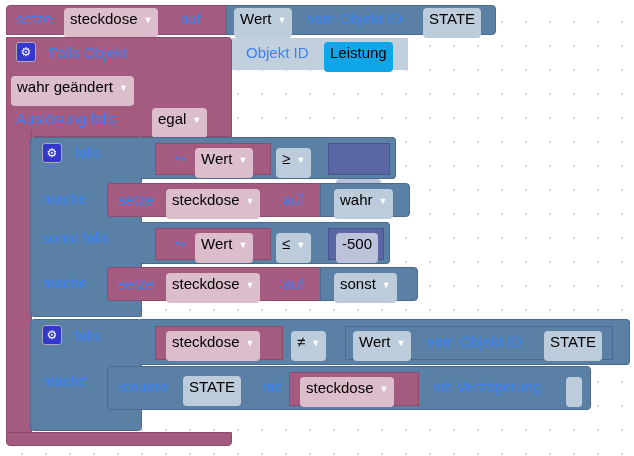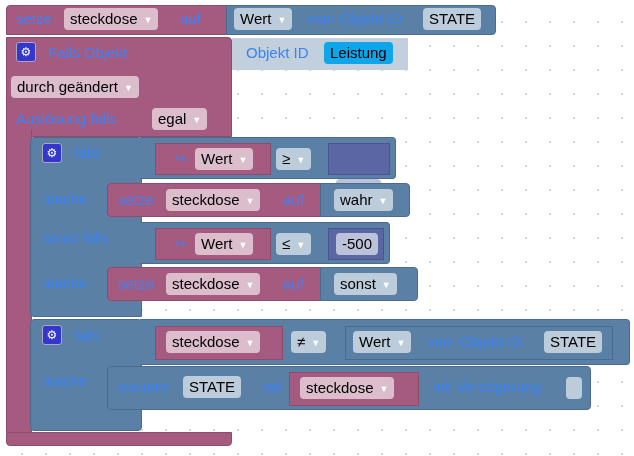--- a/index.html
+++ b/index.html
@@ -6,21 +6,21 @@
   body{width:634px;height:456px;position:relative;overflow:hidden;background:#fff;
     background-image:radial-gradient(circle,#d6d6d6 1px,transparent 1.3px);
     background-size:24px 24px;background-position:10px 10px;
     font-family:"Liberation Sans",sans-serif;font-size:15px;}
   .blk{position:absolute;box-sizing:border-box;}
   .pink{background:#a55b80;border:1px solid #8d4c6c;}
   .blue{background:#5b80a5;border:1px solid #4a6b8c;}
   .lightblue{background:#c2d0de;}
   .purple{background:#5b67a5;border:1px solid #4a5590;}
   .t{position:absolute;color:#3b82f6;white-space:nowrap;line-height:20px;}
-  .fld{position:absolute;height:22px;line-height:22px;border-radius:4px;padding:0 6px;color:#000;white-space:nowrap;box-sizing:border-box;}
+  .fld{position:absolute;height:30px;line-height:22px;border-radius:4px;padding:0 6px;color:#000;white-space:nowrap;box-sizing:border-box;}
   .fpink{background:#dcbdcc;}
   .fblue{background:#bdccdb;}
   .fwhite{background:#0ea5e9;}
   .fpurp{background:#bdc2db;}
   .arrow{color:#fff;font-size:9px;margin-left:6px;vertical-align:middle;}
   .gear{position:absolute;width:18px;height:18px;background:#3337cc;border:1px solid #aab;border-radius:3px;color:#fff;font-size:12px;text-align:center;line-height:18px;}
 </style>
 </head>
 <body>
 
@@ -34,21 +34,21 @@
 <div class="fld fblue" style="left:423px;top:8px;">STATE</div>
 
 <div class="blk pink" style="left:6px;top:37px;width:226px;height:100px;border-radius:0 4px 0 0;"></div>
 <div class="blk pink" style="left:6px;top:130px;width:26px;height:302px;border-top:none;border-bottom:none;"></div>
 <div class="blk pink" style="left:6px;top:432px;width:226px;height:14px;border-radius:0 0 4px 4px;"></div>
 <div class="gear" style="left:16px;top:42px;">⚙</div>
 <span class="t" style="left:48px;top:43px;">Falls Objekt</span>
 <div class="blk lightblue" style="left:232px;top:38px;width:176px;height:32px;"></div>
 <span class="t" style="left:246px;top:43px;">Objekt ID</span>
 <div class="fld fwhite" style="left:324px;top:42px;">Leistung</div>
-<div class="fld fpink" style="left:11px;top:76px;"><span>durch geändert</span><span class="arrow">▼</span></div>
+<div class="fld fpink" style="left:11px;top:76px;"><span>wahr geändert</span><span class="arrow">▼</span></div>
 <span class="t" style="left:16px;top:109px;">Auslösung falls</span>
 <div class="fld fpink" style="left:152px;top:108px;"><span>egal</span><span class="arrow">▼</span></div>
 
 <div class="blk blue" style="left:30px;top:137px;width:112px;height:180px;border-radius:4px 4px 0 4px;"></div>
 <div class="blk blue" style="left:140px;top:137px;width:256px;height:42px;border-left:none;border-radius:0 4px 4px 0;"></div>
 <div class="blk blue" style="left:140px;top:222px;width:250px;height:42px;border-left:none;border-radius:0 4px 4px 0;"></div>
 <div class="gear" style="left:42px;top:143px;">⚙</div>
 <span class="t" style="left:74px;top:143px;">falls</span>
 <span class="t" style="left:42px;top:189px;">mache</span>
 <span class="t" style="left:42px;top:228px;">sonst falls</span>

